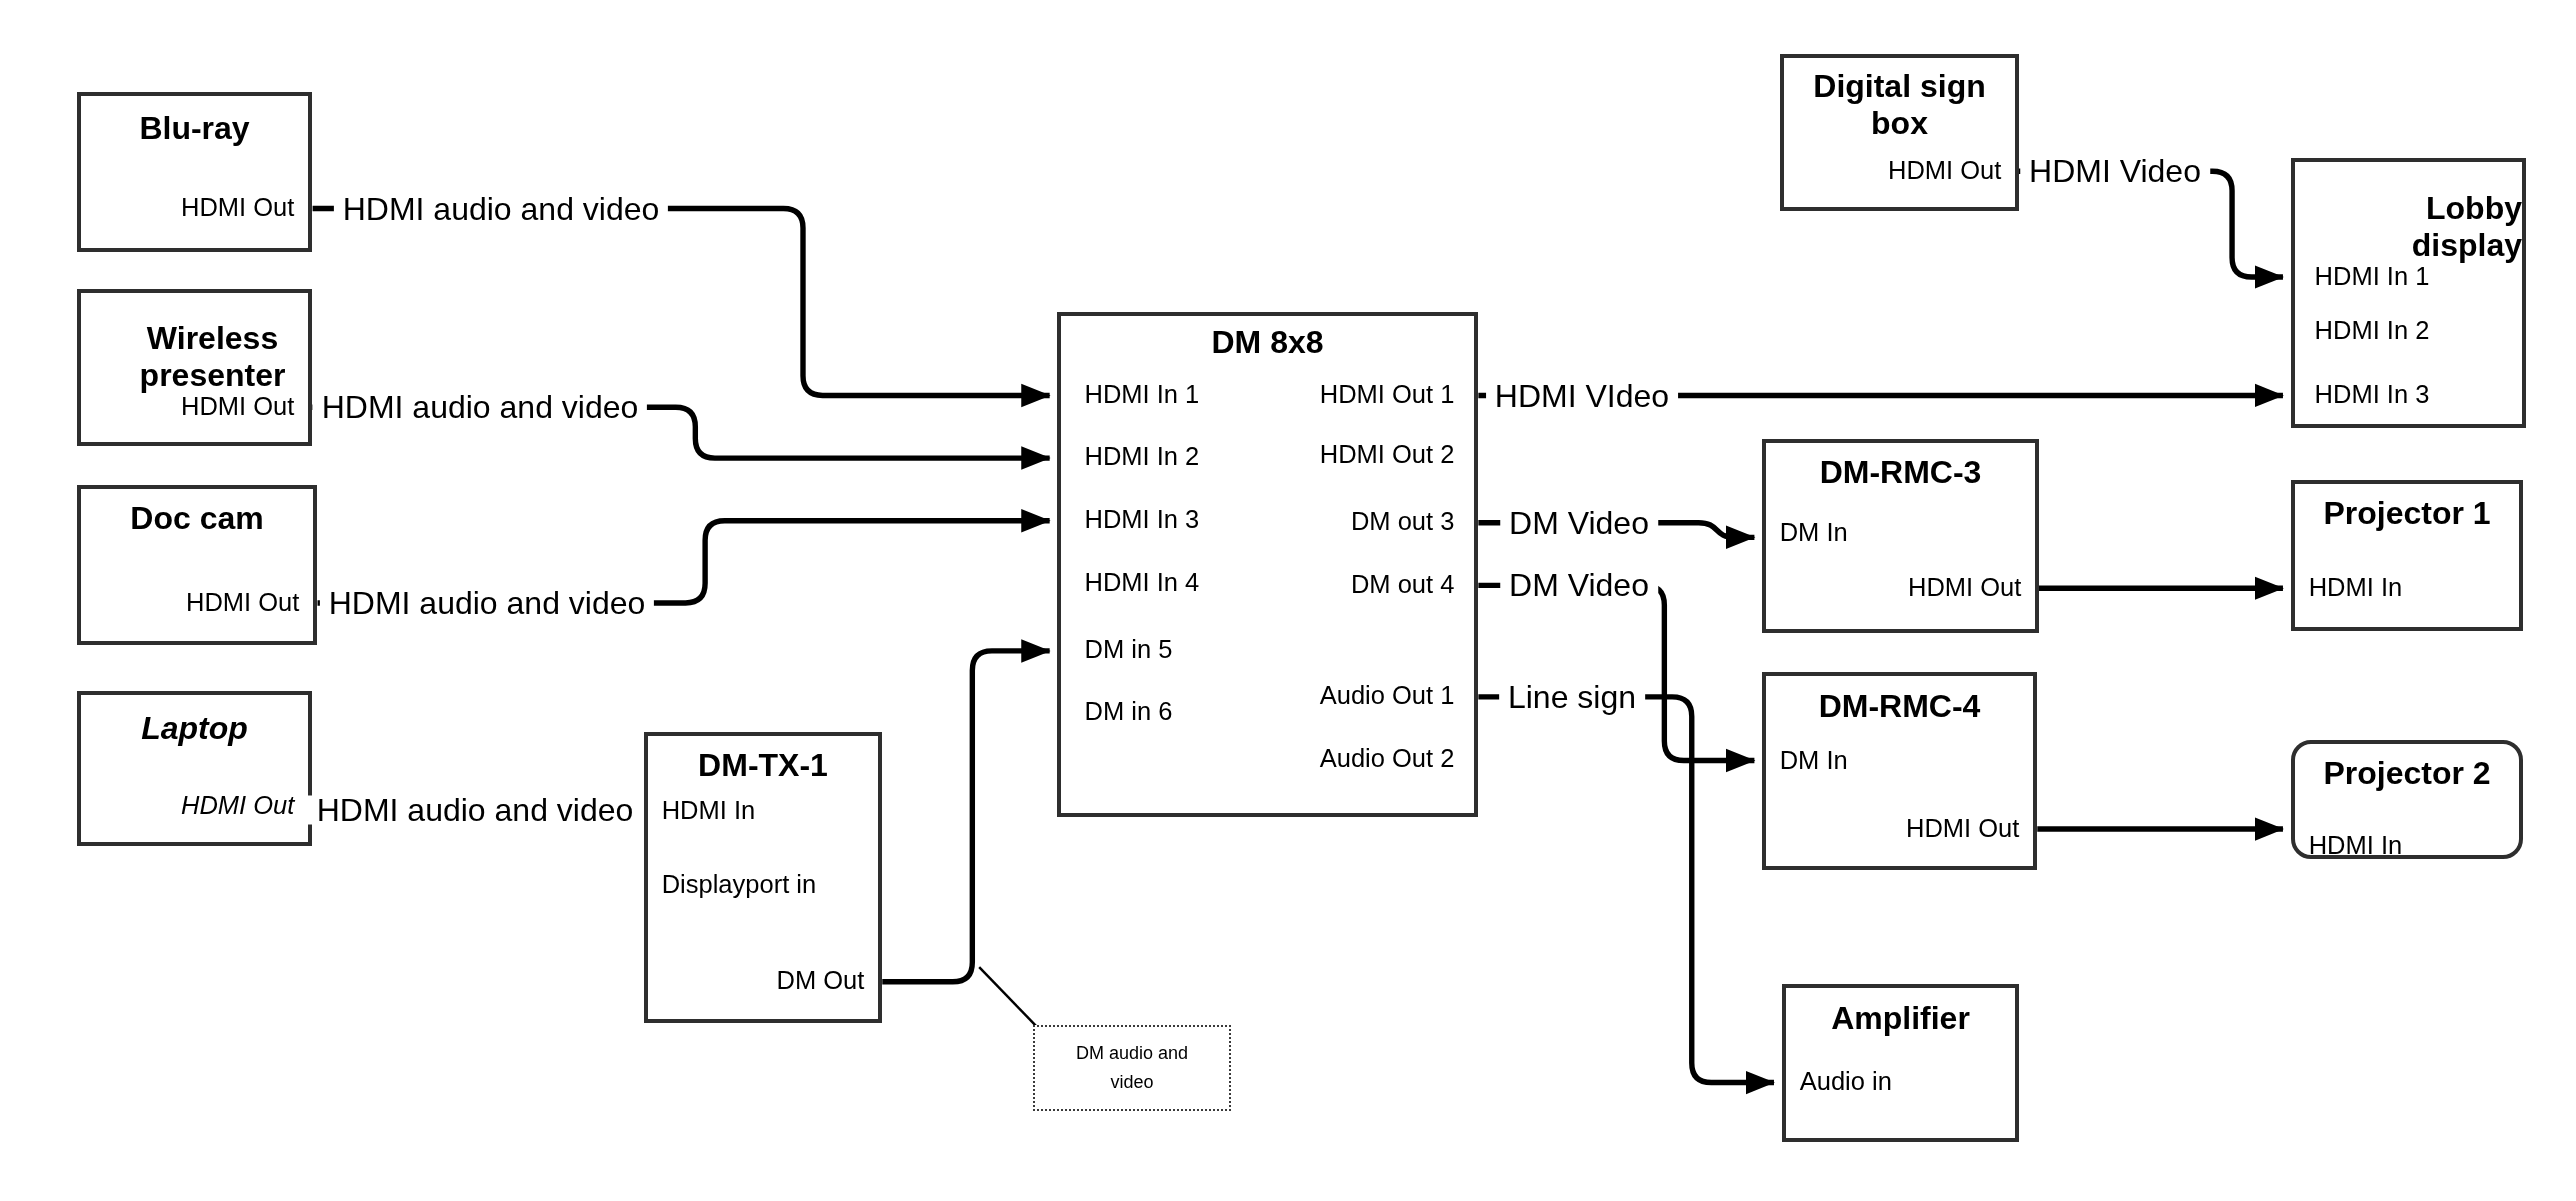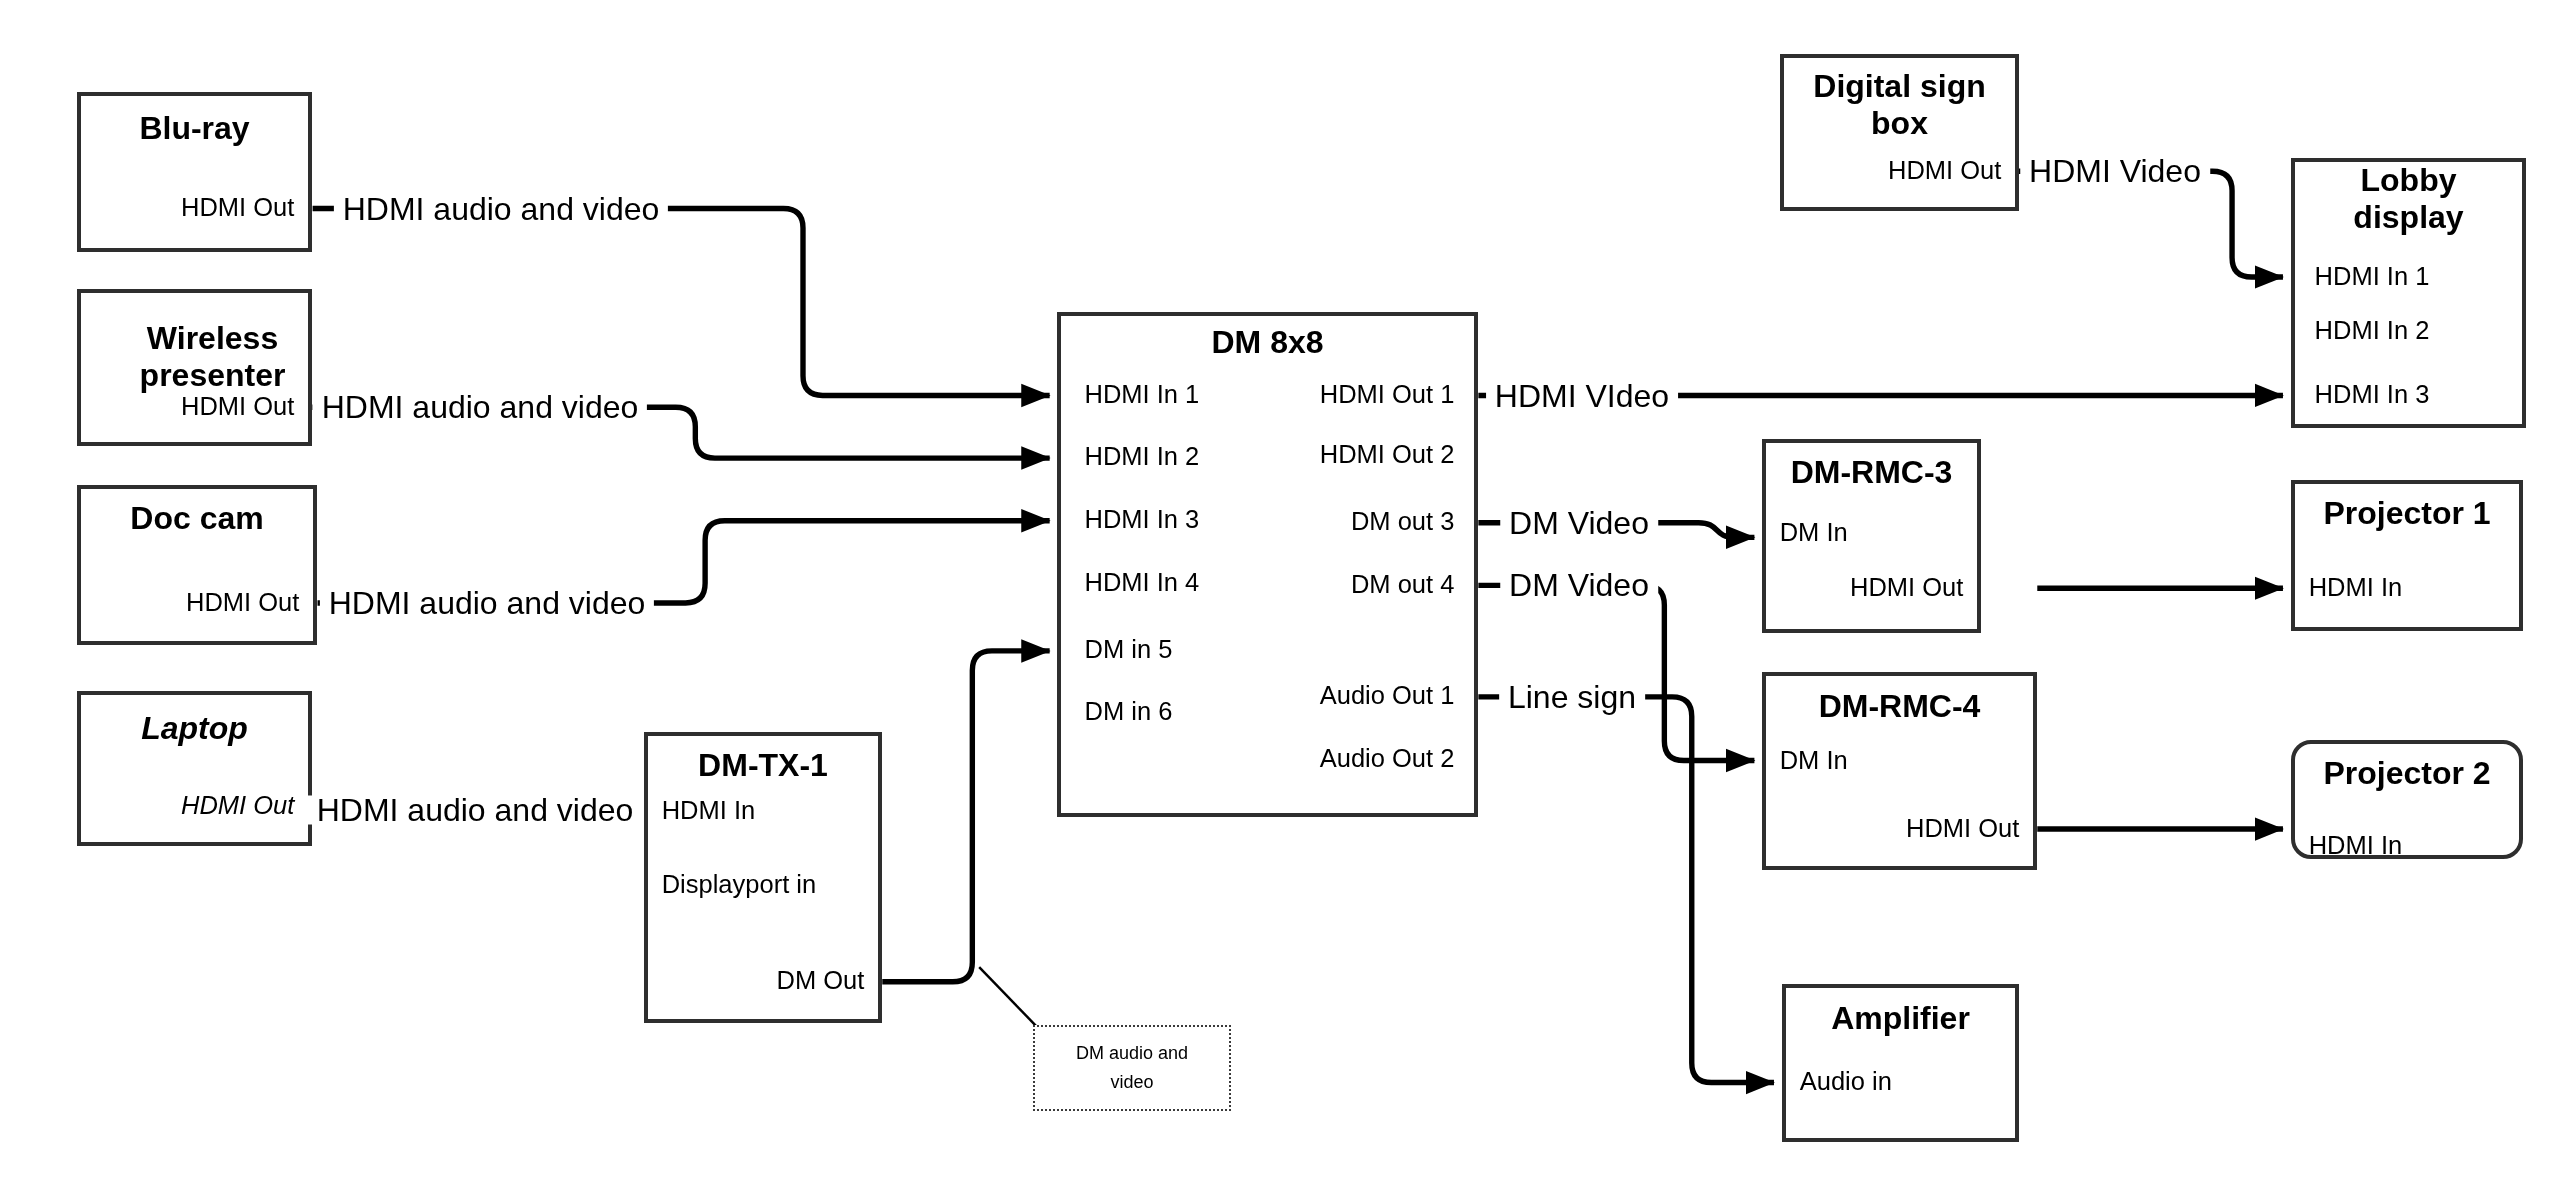--- a/index.html
+++ b/index.html
@@ -89,30 +89,30 @@
 
   <div class="node" style="left:1780px;top:54px;width:239px;height:157px;">
     <div class="node-title" style="margin-top:9.8px;">
       <span>Digital sign</span>
       <span>box</span>
     </div>
     <span class="port" style="top:97px;right:13.7px;">HDMI Out</span>
   </div>
 
   <div class="node" style="left:2291px;top:158px;width:235px;height:270px;">
-    <div class="node-title" style="margin-top:0;">
+    <div class="node-title" style="margin-top:28px;text-align:right;">
       <span>Lobby</span>
       <span>display</span>
     </div>
     <span class="port" style="top:99px;left:19.6px;">HDMI In 1</span>
     <span class="port" style="top:153px;left:19.6px;">HDMI In 2</span>
     <span class="port" style="top:217px;left:19.6px;">HDMI In 3</span>
   </div>
 
-  <div class="node" style="left:1762px;top:439px;width:219px;height:194px;">
+  <div class="node" style="left:1762px;top:439px;width:277px;height:194px;">
     <span class="node-title" style="margin-top:10.8px;">DM-RMC-3</span>
     <span class="port" style="top:74px;left:13.7px;">DM In</span>
     <span class="port" style="top:129px;right:13.7px;">HDMI Out</span>
   </div>
 
   <div class="node" style="left:2291px;top:480px;width:232px;height:151px;">
     <span class="node-title" style="margin-top:10.8px;">Projector 1</span>
     <span class="port" style="top:88px;left:13.7px;">HDMI In</span>
   </div>
 

